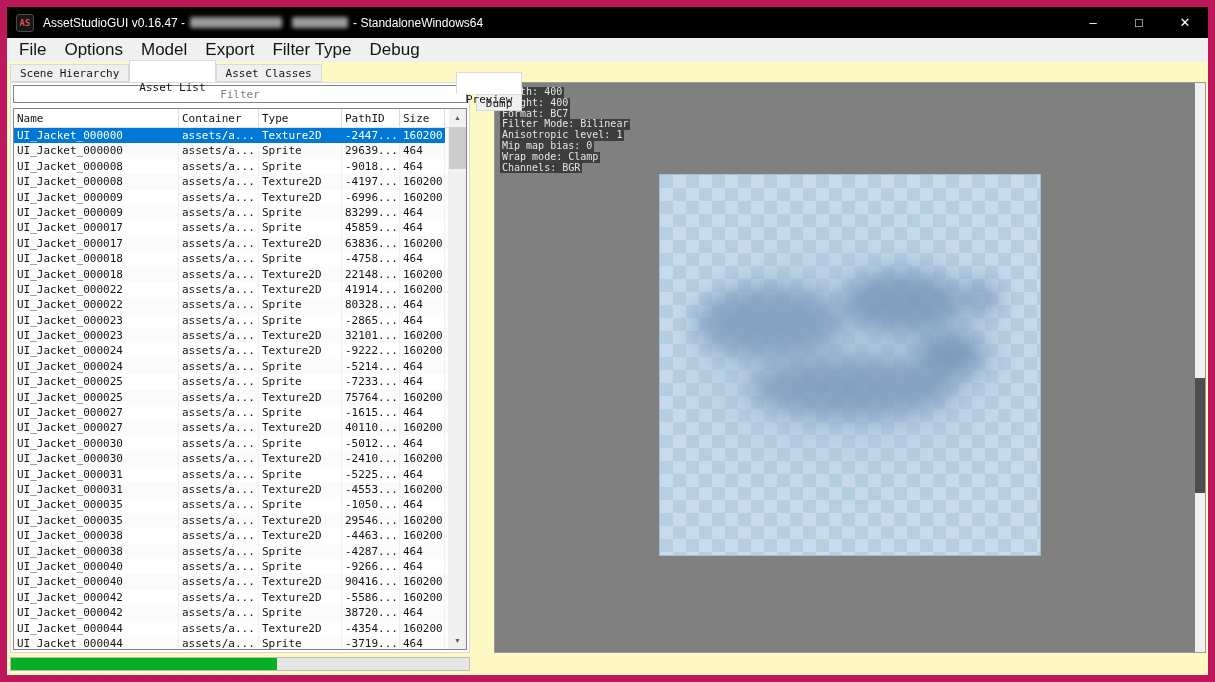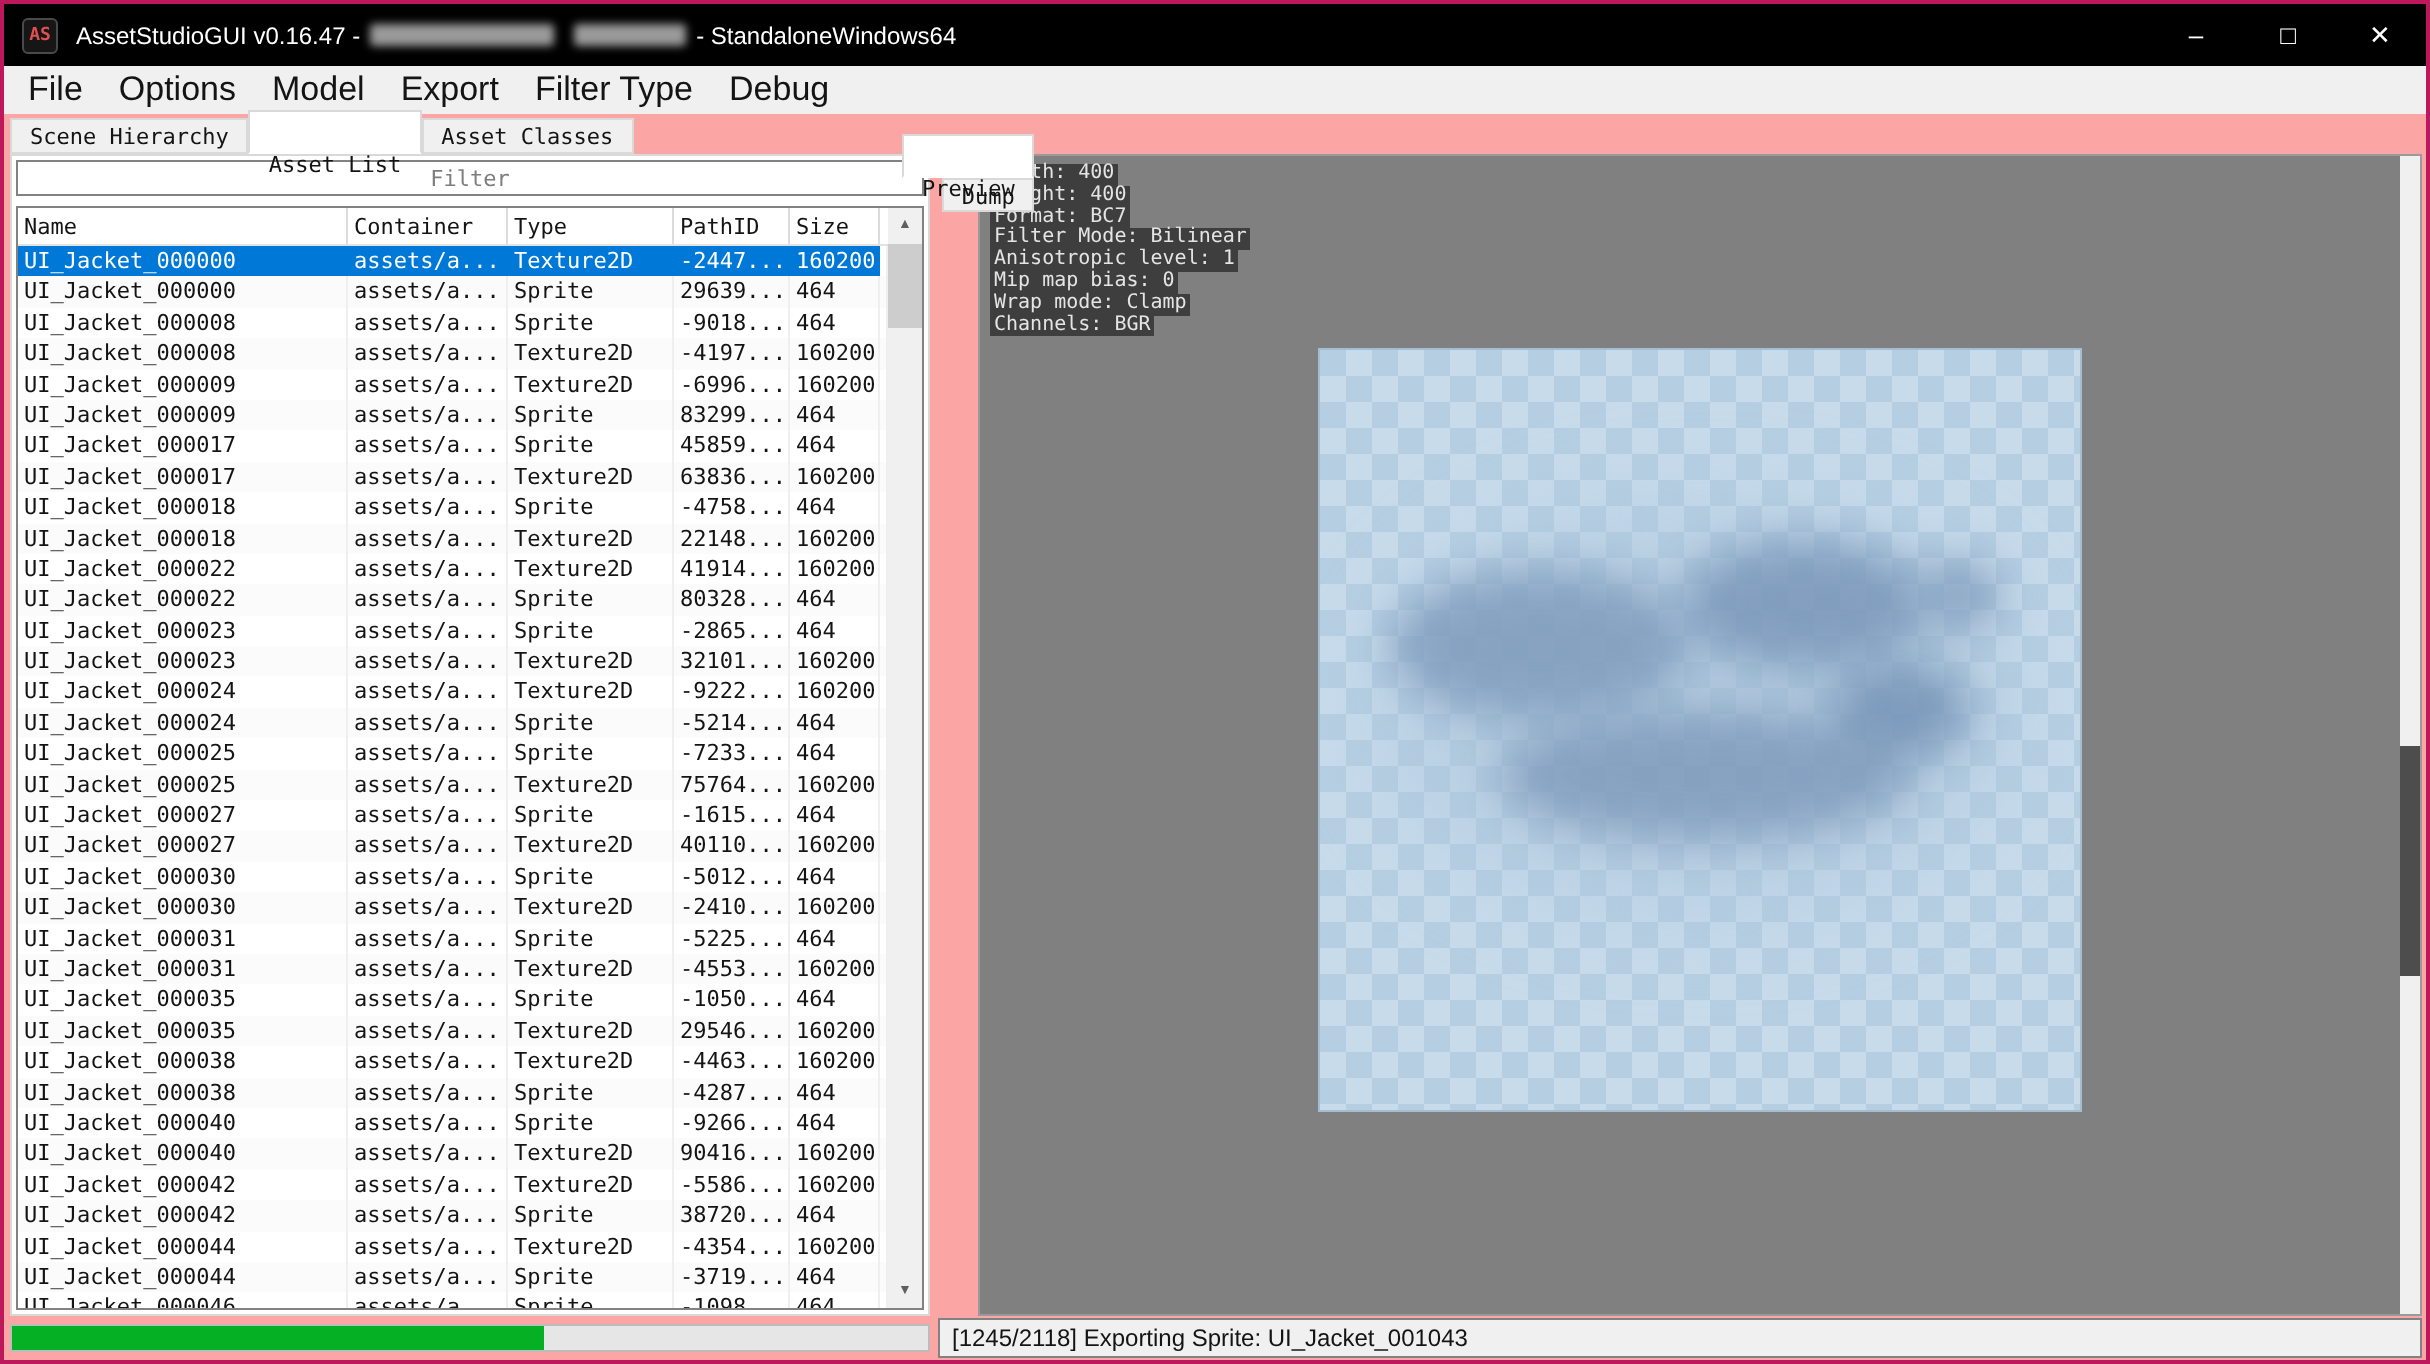--- a/index.html
+++ b/index.html
@@ -1,17 +1,17 @@
 <!DOCTYPE html>
 <html style="--sel: #0078d7; --prog: #06b025;"><head>
 <meta charset="utf-8">
 <style>
   * { margin:0; padding:0; box-sizing:border-box; }
   html,body { background:#cfcfcf; font-family:"Liberation Sans", sans-serif; }
-  .window { position:relative; width:1215px; height:682px; background:#fca5a5; border:2px solid #be185d; overflow:hidden; }
+  .window { position:relative; width:1215px; height:682px; background:#fef9c3; border:7px solid #be185d; overflow:hidden; }
 
   
   .titlebar { position:absolute; top:0; left:0; right:0; height:31px; background:#000; display:flex; align-items:center; color:#fff; font-size:12px; }
   .app-icon { width:18px; height:18px; margin:0 9px 0 9px; background:#161616; border:1px solid #4a4a4a; border-radius:3px; color:#e14f4f; font:bold 9px/16px "DejaVu Sans Mono", monospace; text-align:center; flex:0 0 auto; }
   .redacted { display:inline-block; height:11px; background:#9a9a9a; filter:blur(2px); border-radius:2px; margin:0 5px; }
   .r1 { width:92px; } .r2 { width:56px; }
   .win-controls { margin-left:auto; display:flex; height:100%; }
   .win-btn { width:46px; height:100%; display:flex; align-items:center; justify-content:center; font-size:13px; color:#fff; }
 
   
@@ -427,17 +427,14 @@
       <div class="blob b2"></div>
       <div class="blob b3"></div>
       <div class="blob b4"></div>
       <div class="blob b5"></div>
     </div>
     <div class="preview-scroll">
       <div class="preview-thumb"></div>
     </div>
   </div>
 
-  <div class="statusbar">
-    <span>[1245/2118] Exporting Sprite: UI_Jacket_001043</span>
-  </div>
 
 </div>
 
 </body></html>

